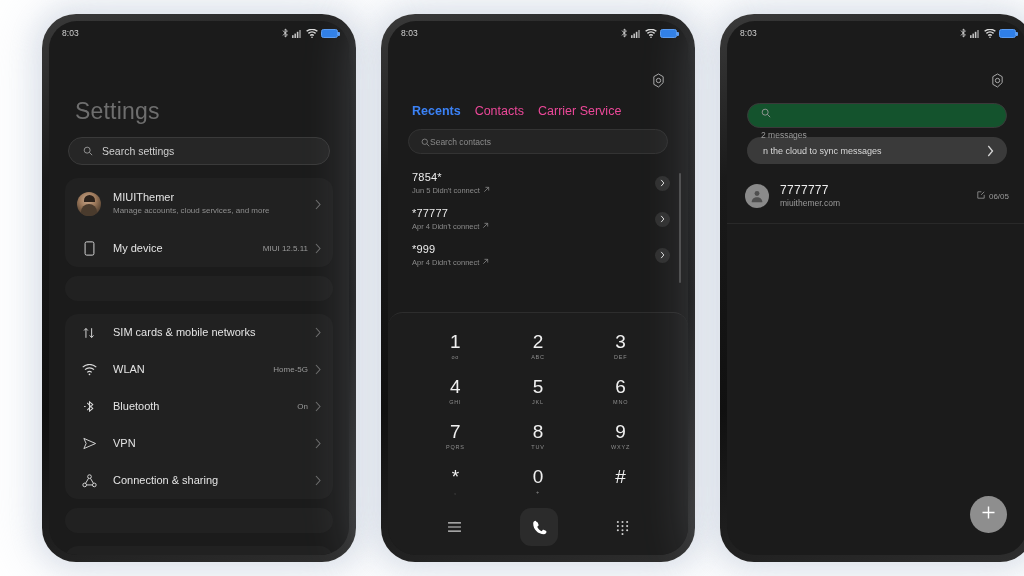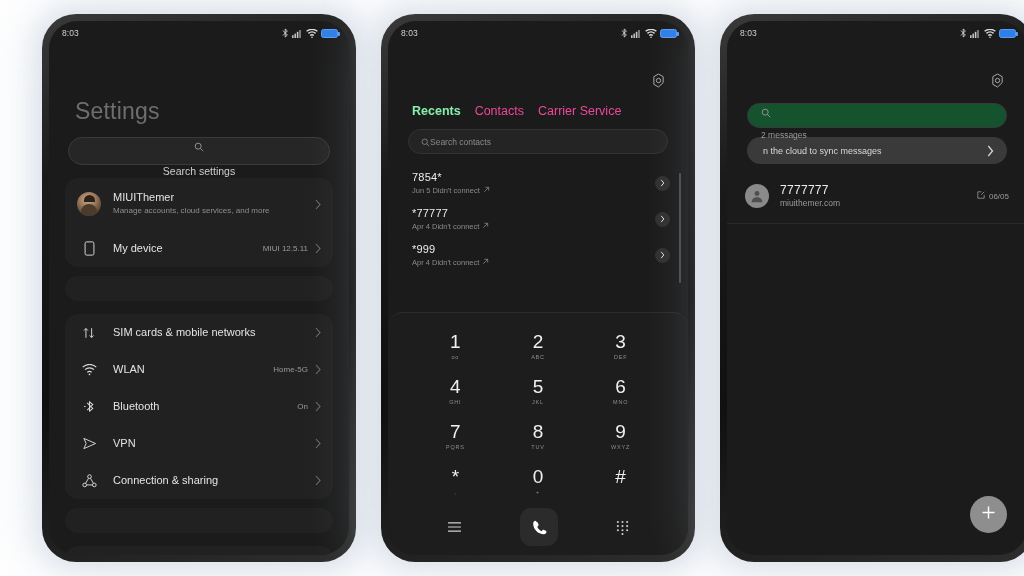--- a/index.html
+++ b/index.html
@@ -95,21 +95,20 @@
     margin: 12px 19px 0 19px;
     height: 28px;
     border-radius: 16px;
     background: #262626;
     border: 1px solid #3a3a3a;
     display: flex;
     align-items: center;
     padding: 0 14px;
     box-sizing: border-box;
     gap: 9px;
-    flex-direction: column;
   }
   .search-pill .ph {
     font-size: 10.5px;
     color: #cfcfcf;
   }
   .card {
     margin: 13px 16px 0 16px;
     background: #212121;
     border-radius: 13px;
     overflow: hidden;
@@ -197,21 +196,21 @@
     display: flex;
     align-items: baseline;
     gap: 14px;
     padding: 12px 0 0 24px;
   }
   .tab {
     font-size: 12.5px;
     color: #ec4899;
     white-space: nowrap;
   }
-  .tab.active { color: #86efac; font-weight: 700; }
+  .tab.active { color: #3b82f6; font-weight: 700; }
   .searchbar2 {
     margin: 11px 20px 0 20px;
     height: 25px;
     border-radius: 14px;
     background: #242424;
     border: 1px solid #333333;
     display: flex;
     align-items: center;
     padding: 0 12px;
     box-sizing: border-box;

